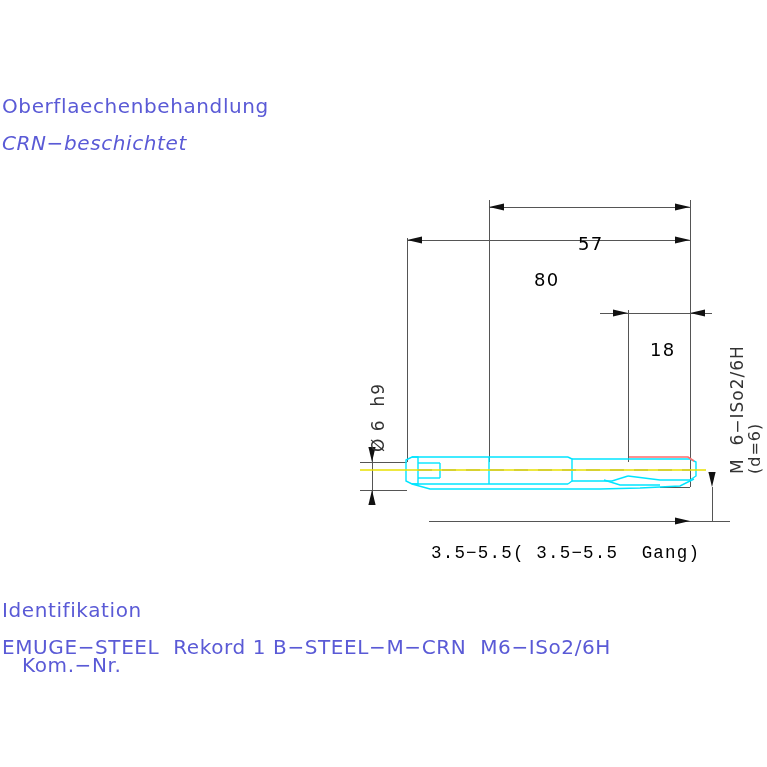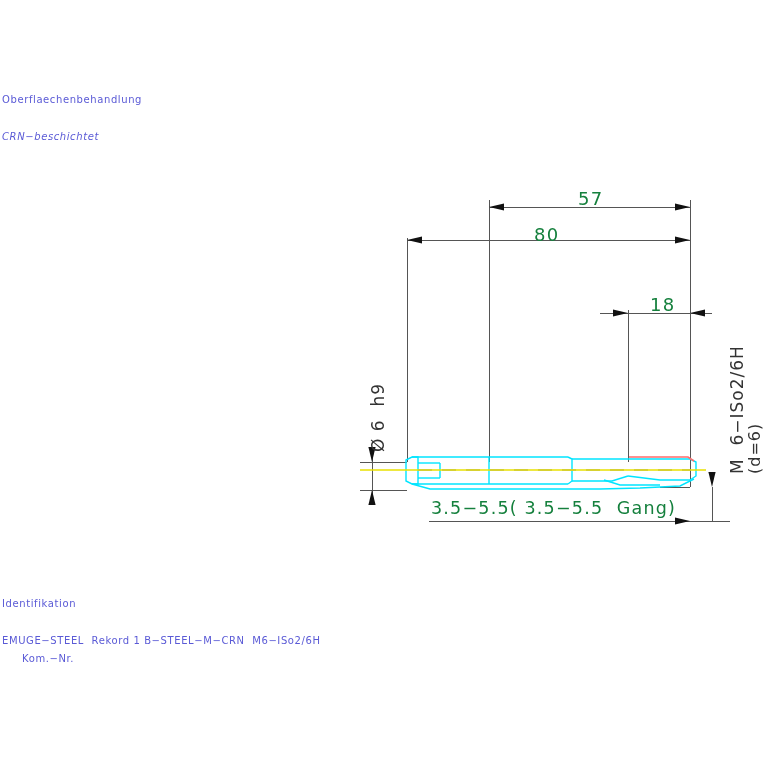--- a/index.html
+++ b/index.html
@@ -17,43 +17,44 @@
   #canvas {
     position: absolute;
     left: 0; top: 0;
     width: 767px;
     height: 767px;
   }
   .annot {
     position: absolute;
     color: #5a5ad6;
     font-family: "DejaVu Sans", sans-serif;
-    font-size: 10px;
+    font-size: 20px;
     letter-spacing: 0.6px;
     white-space: pre;
     font-weight: 400;
   }
   #surface-heading { left: 2px; top: 94px; }
   #surface-value   { left: 2px; top: 131px; font-style: italic; }
   #ident-heading   { left: 2px; top: 598px; text-align: center; }
   #ident-line1     { left: 2px; top: 635px; }
   #ident-line2     { left: 22px; top: 653px; }
 
   .dimtext {
     position: absolute;
-    color: #15803d;
+    color: #000000;
     font-family: "DejaVu Sans", sans-serif;
     font-size: 18px;
     letter-spacing: 1.2px;
     white-space: pre;
+    margin-top: 45px;
   }
   #dim-57-text { left: 578px; top: 188px; }
   #dim-80-text { left: 534px; top: 224px; }
   #dim-17-text { left: 650px; top: 294px; }
-  #dim-gang-text { left: 431px; top: 498px; font-size: 17.5px; }
+  #dim-gang-text { left: 431px; top: 498px; font-size: 17.5px; font-family: Liberation Mono, monospace; }
 
   .vtext {
     position: absolute;
     color: #333333;
     font-family: "DejaVu Sans", sans-serif;
     font-size: 17px;
     letter-spacing: 1px;
     white-space: pre;
     transform-origin: 0 0;
     transform: rotate(-90deg);

